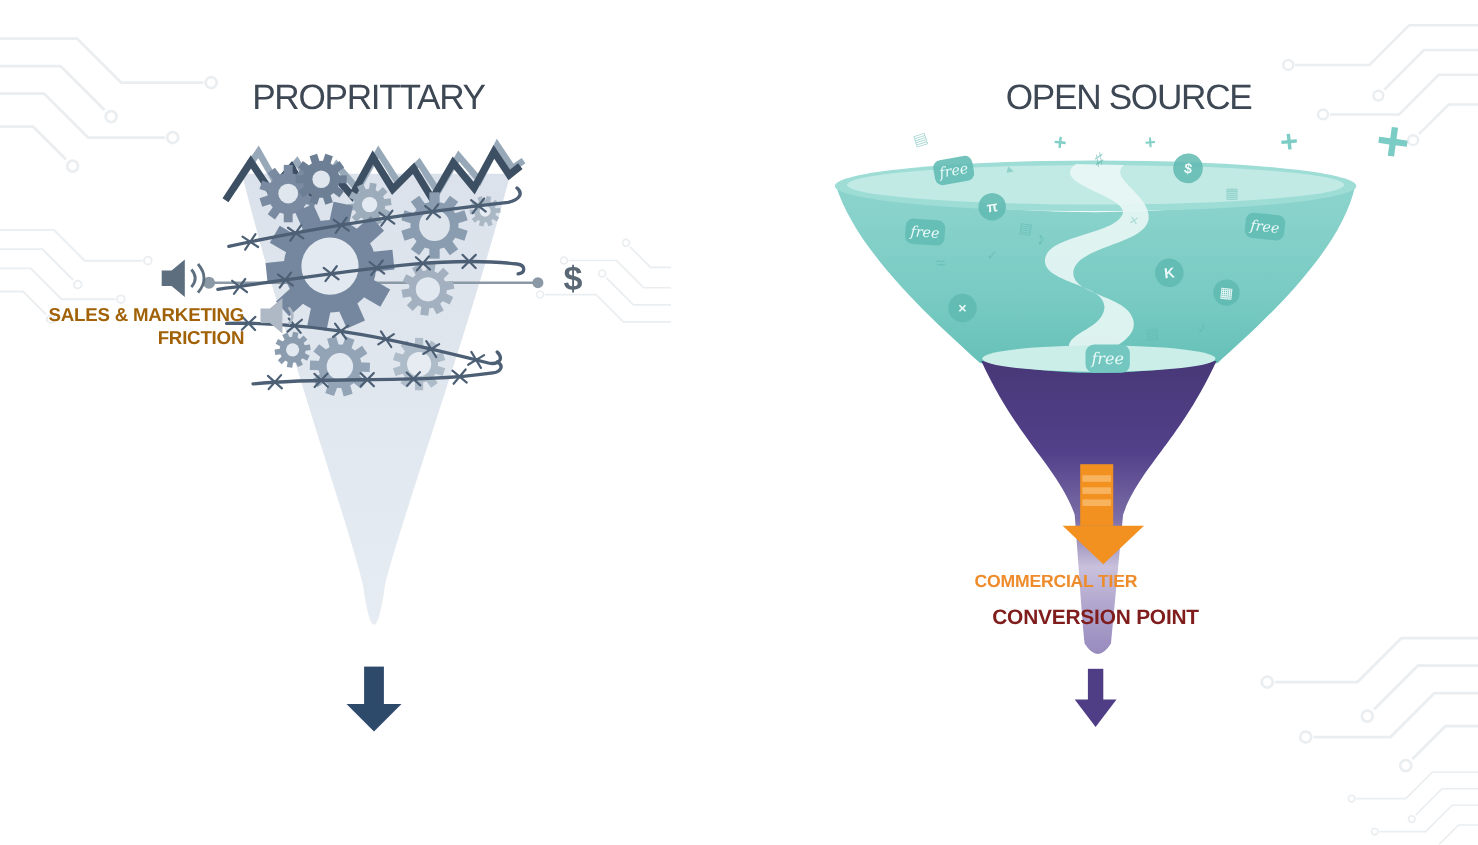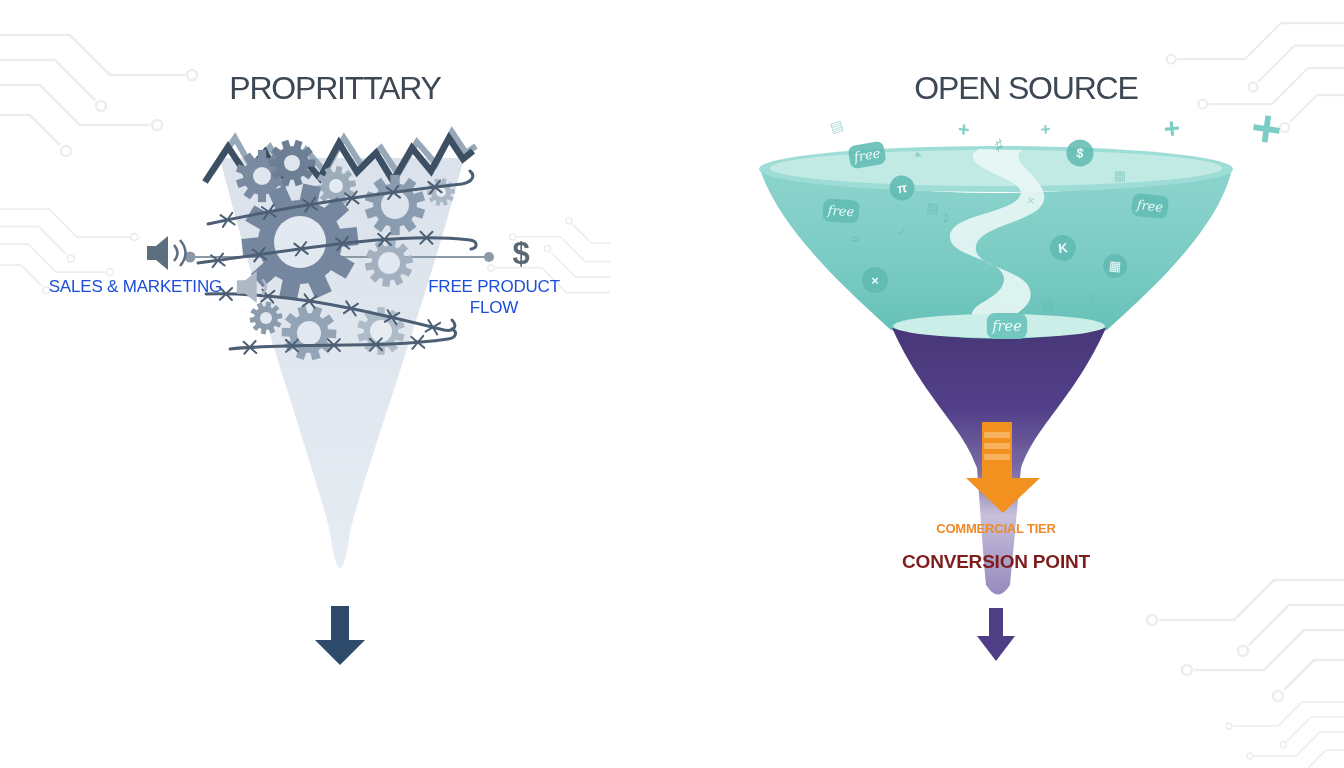--- a/index.html
+++ b/index.html
@@ -8,32 +8,32 @@
     background:#ffffff;
     font-family:"Liberation Sans","DejaVu Sans",sans-serif;
   }
   svg{position:absolute;left:0;top:0;}
   .title{
     position:absolute;top:70px;width:420px;text-align:center;
     font-size:32px;font-weight:400;letter-spacing:-1.2px;color:#3d4854;
   }
   .title-left{left:125px;}
   .title-right{left:816px;}
-  .lbl{position:absolute;font-weight:400;color:#1d4ed8;font-size:17px;line-height:21px;letter-spacing:-0.2px;}
+  .lbl{position:absolute;font-weight:700;color:#a16207;font-size:17px;line-height:21px;letter-spacing:-0.2px;}
   .lbl span{display:block;}
   .lbl-friction{left:20px;top:276px;width:202px;text-align:right;}
   .lbl-flow{left:394px;top:276px;width:200px;text-align:center;}
   .dollar{position:absolute;left:504px;top:236px;width:34px;text-align:center;
     font-size:31px;font-weight:700;color:#5a6875;}
   .lbl-bottom{position:absolute;top:673px;width:220px;text-align:center;
     font-size:18px;font-weight:700;color:#47545f;letter-spacing:-0.2px;}
   .lbl-product{left:229px;}
   .lbl-paid{left:886px;}
-  .lbl-tier{position:absolute;left:886px;top:521px;width:220px;text-align:center;
-    font-size:13px;font-weight:700;color:#ee8b2a;letter-spacing:-0.2px;}
+  .lbl-tier{position:absolute;left:886px;top:521px;width:220px;
+    font-size:16px;font-weight:700;color:#ee8b2a;letter-spacing:-0.2px;}
   .lbl-conv{position:absolute;left:886px;top:551px;width:220px;text-align:center;
     font-size:19px;font-weight:700;color:#7f1d1d;letter-spacing:-0.2px;}
   text{font-family:"Liberation Sans","DejaVu Sans",sans-serif;}
   .badgeText{font-family:"DejaVu Serif","Liberation Serif",serif;font-style:italic;
     font-size:13px;fill:#eafaf8;text-anchor:middle;}
   .circleGlyph{font-size:13px;font-weight:700;fill:#eefaf8;text-anchor:middle;}
   .scatterGlyph{text-anchor:middle;fill:#57b3ab;}
   .plusGlyph{font-weight:700;fill:#6fc8c0;text-anchor:middle;}
 </style>
 </head>
@@ -343,26 +343,23 @@
       <polygon points="977,636 1015,636 996,661"></polygon>
     </g>
   </g>
 </svg>
 
 <div class="title title-left">PROPRITTARY</div>
 <div class="title title-right">OPEN SOURCE</div>
 
 <div class="lbl lbl-friction">
   <span>SALES &amp; MARKETING</span>
+  <span>FRICTION</span>
 </div>
 
-<div class="lbl lbl-flow">
-  <span>FREE PRODUCT</span>
-  <span>FLOW</span>
-</div>
 
 <div class="dollar">$</div>
 
 <div class="lbl-tier">COMMERCIAL TIER</div>
 <div class="lbl-conv">CONVERSION POINT</div>
 
 
 </div>
 
 </body></html>

